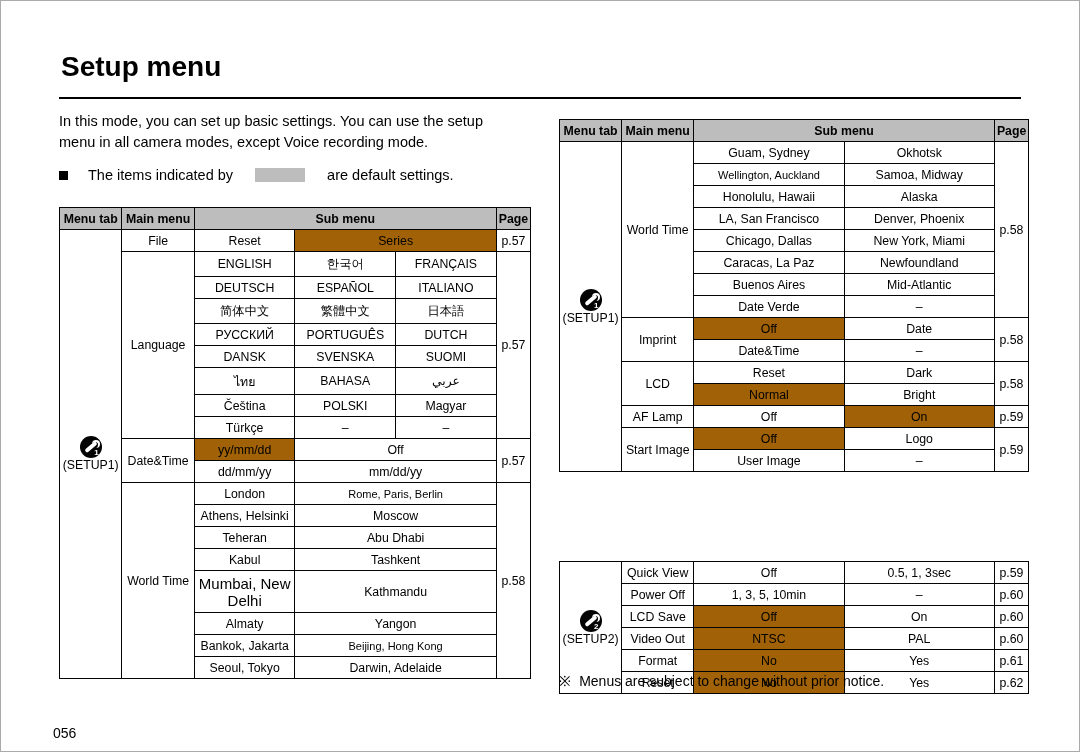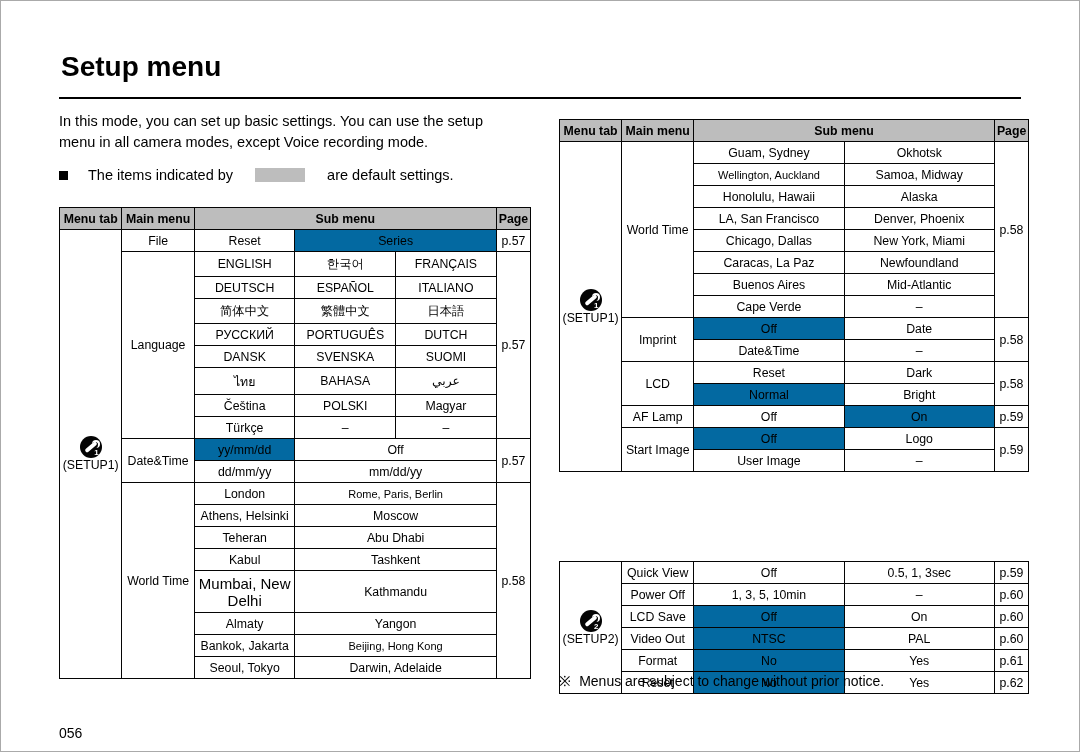--- a/index.html
+++ b/index.html
@@ -10,29 +10,29 @@
   .bullet{position:absolute;left:58px;top:166px;width:460px;font-size:14.5px;display:flex;align-items:center;gap:20px}
   .bullet .sq{width:9px;height:9px;background:#000;display:inline-block;flex-shrink:0}
   .swatch{display:inline-block;width:50px;height:14px;background:#bdbdbd;vertical-align:middle;margin:0 2px}
   .col{position:absolute}
   .colA{left:58px;top:206px;width:472px}
   .colB-top{left:558px;top:118px;width:470px}
   .colB-bot{left:558px;top:560px;width:470px}
   table{border-collapse:collapse;width:100%;table-layout:fixed}
   th,td{border:1px solid #040404;font-size:12.3px;padding:3.5px 2px;text-align:center;overflow:hidden}
   th{background:#bdbdbd;font-weight:700}
-  td.def{background:#0369a1}
+  td.def{background:#a16207}
   td.l{text-align:center}
   .icon-wrench{display:inline-block;width:22px;height:22px;border-radius:50%;background:#040404;position:relative;vertical-align:middle}
   .icon-wrench::before{content:"";position:absolute;left:4px;top:9px;width:14px;height:4px;background:#fff;border-radius:2px;transform:rotate(-40deg)}
   .icon-wrench::after{content:"";position:absolute;left:12px;top:4px;width:6px;height:6px;border:2px solid #fff;border-left:none;border-bottom:none;border-radius:50%}
   .icon-sub{font-size:8px;color:#fff;position:absolute;right:3px;bottom:1px;font-weight:700}
   .footnote{position:absolute;left:558px;top:670px;font-size:14px}
   .footnote .ast{font-family:monospace}
-  .pageno{position:absolute;left:58px;top:724px;font-size:14px}
+  .pageno{position:absolute;left:52px;top:724px;font-size:14px}
   .vcenter{vertical-align:middle}
 </style>
 </head>
 <body>
 
 <div class="page">
   <div class="title">Setup menu</div>
   <div class="hr"></div>
   <div class="intro">In this mode, you can set up basic settings. You can use the setup menu in all camera modes, except Voice recording mode.</div>
   <div class="bullet">
@@ -207,21 +207,21 @@
           </tr>
       <tr>
             <td>Caracas, La Paz</td>
             <td>Newfoundland</td>
           </tr>
       <tr>
             <td>Buenos Aires</td>
             <td>Mid-Atlantic</td>
           </tr>
       <tr>
-            <td>Cape Verde</td>
+            <td>Date Verde</td>
             <td>–</td>
           </tr>
 
       <tr>
             <td rowspan="2">Imprint</td>
           <td class="def">Off</td>
             <td>Date</td>
           <td rowspan="2">p.58</td>
           </tr>
       <tr>

